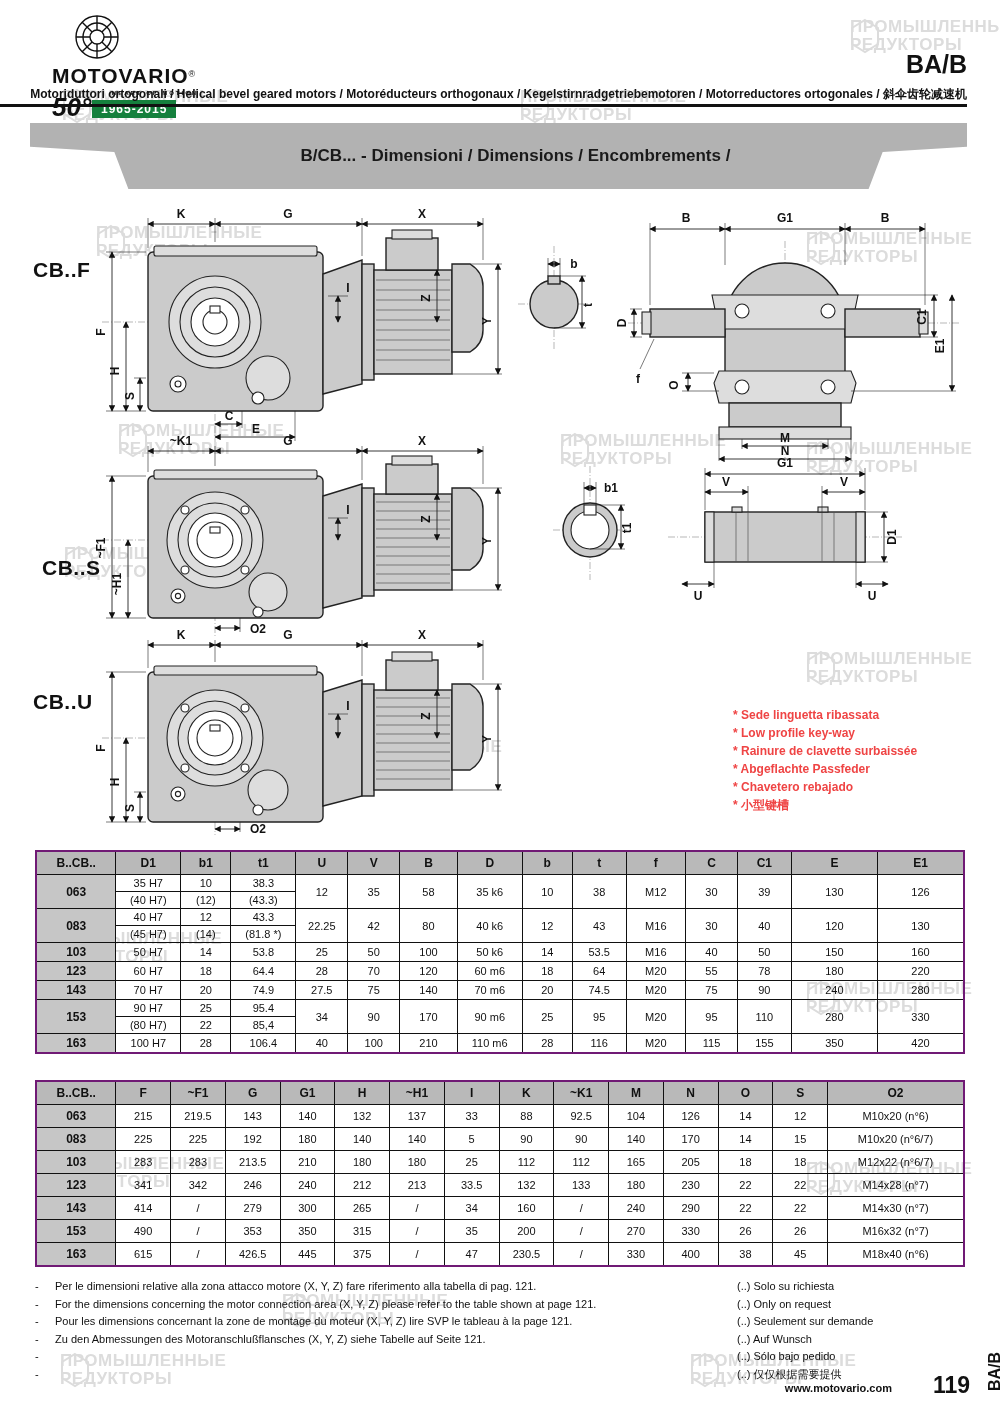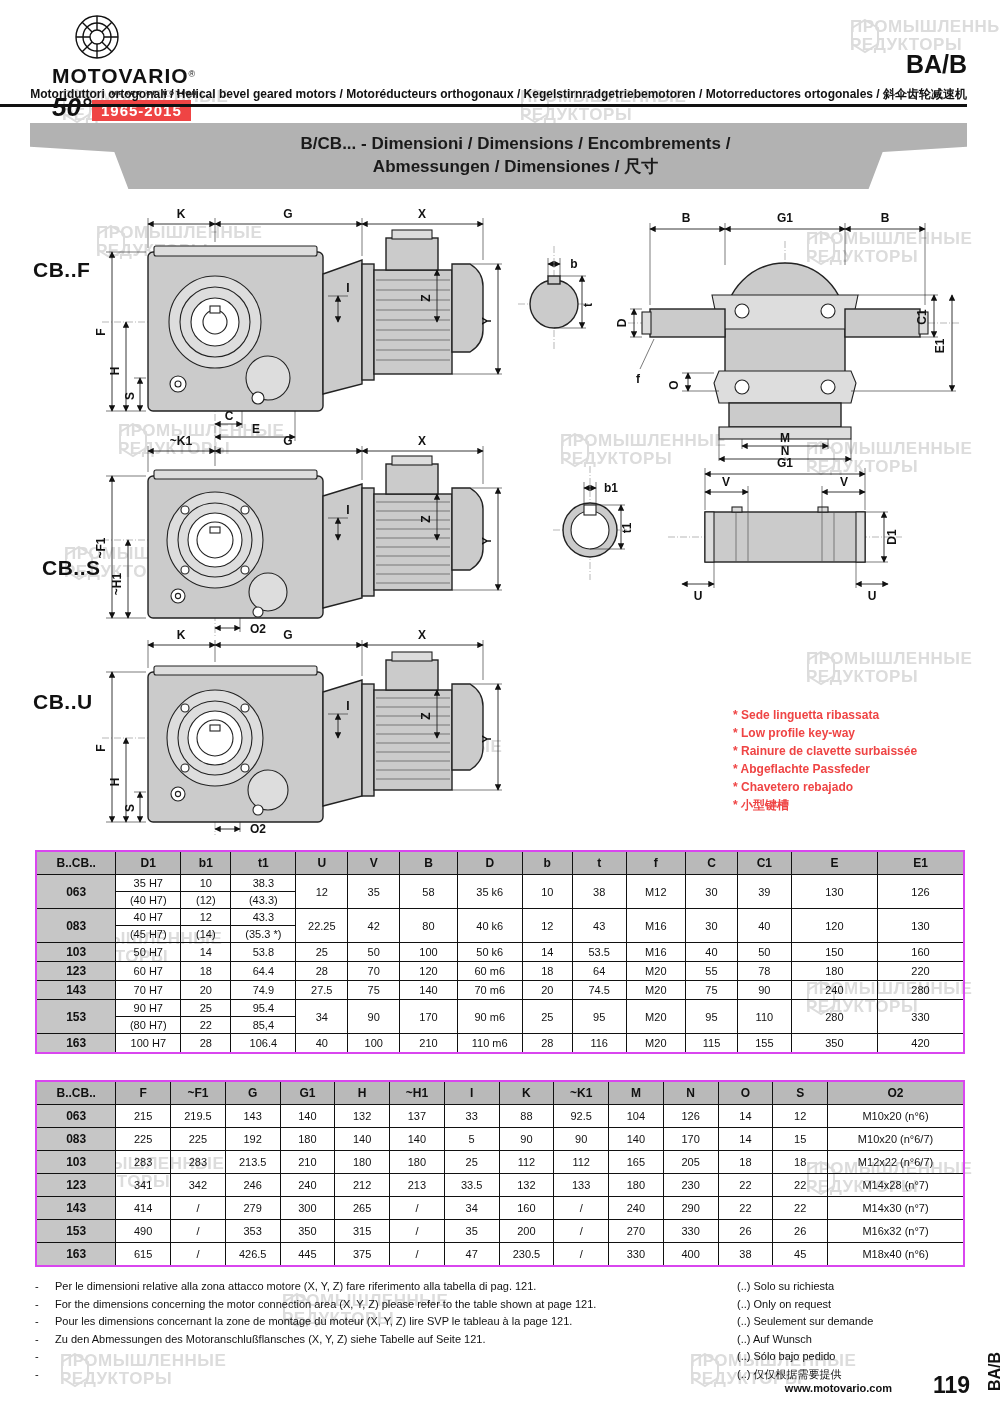--- a/index.html
+++ b/index.html
@@ -9,21 +9,21 @@
   .z1{z-index:1;}
   
   .wm{position:absolute;z-index:0;display:flex;align-items:center;gap:6px;color:#dcdcdc;
       font-weight:bold;font-size:17px;line-height:1.05;letter-spacing:.5px;pointer-events:none;}
   .wm .txt div{white-space:nowrap;}
   
   .brand{font-weight:bold;font-size:21px;letter-spacing:1px;}
   .reg{font-size:9px;vertical-align:super;}
   .tagline{font-size:6px;font-weight:bold;letter-spacing:2px;text-align:center;width:120px;}
   .anniv50{font-weight:bold;font-size:26px;font-style:italic;}
-  .annivbox{background:#ef4444;color:#fff;font-weight:bold;font-size:15px;padding:2px 9px;letter-spacing:1px;}
+  .annivbox{background:#15803d;color:#fff;font-weight:bold;font-size:12px;padding:2px 9px;letter-spacing:1px;}
   .code{font-weight:bold;font-size:25px;}
   .subtitle{font-weight:bold;font-size:12px;white-space:nowrap;}
   .hrule{position:absolute;left:0;top:104px;width:967px;height:3px;background:#111;z-index:1;}
   
   .banner{position:absolute;left:30px;top:123px;width:937px;height:66px;background:#b2b2b2;z-index:1;
           clip-path:polygon(0 0,100% 0,100% 36%,91% 44%,89.5% 100%,10.5% 100%,9% 44%,0 36%);
           display:flex;flex-direction:column;justify-content:center;align-items:center;}
   .banner div{font-weight:bold;font-size:17px;line-height:1.35;color:#1a1a1a;padding-left:34px;}
   
   .secttitle{position:absolute;z-index:1;font-weight:bold;font-size:21px;letter-spacing:.5px;}
@@ -33,21 +33,21 @@
   .wht{fill:#fff;stroke:#222;stroke-width:1.1;}
   .ln{fill:none;stroke:#222;stroke-width:1.1;}
   .thin{stroke:#888;stroke-width:.6;fill:none;stroke-dasharray:7 2 1 2;}
   .fins{stroke:#555;stroke-width:.7;fill:none;}
   .ext{stroke:#222;stroke-width:.6;fill:none;}
   .dim{stroke:#222;stroke-width:.9;fill:none;marker-start:url(#arw);marker-end:url(#arw);}
   text.dt{font:bold 12px "Liberation Sans",sans-serif;fill:#111;text-anchor:middle;}
   .keyway{position:absolute;z-index:1;font-size:12px;line-height:18px;font-weight:bold;color:#ef4444;}
   
   table.dimtable{position:absolute;z-index:1;border-collapse:collapse;table-layout:fixed;
-                 border:2px solid #d946ef;background:transparent;padding-left:36px;}
+                 border:2px solid #701a75;background:transparent;padding-left:36px;}
   .dimtable th{background:#b9b9b9;border:1px solid #111;font-weight:bold;font-size:12px;padding:4px 1px;}
   .dimtable td{border:1px solid #111;text-align:center;font-size:11px;padding:2px 1px;background:transparent;vertical-align:middle;}
   .dimtable td.model{background:#c6c6c6;font-weight:bold;font-size:12px;}
   #table2 td{padding:4px 1px;}
   
   .note-row{display:flex;gap:12px;font-size:11px;line-height:17.5px;}
   .note-row .dash{width:8px;flex:none;}
   .rnote{font-size:11px;line-height:17.5px;}
   
   .site{font-weight:bold;font-size:11px;}
@@ -244,21 +244,20 @@
   </div>
   <div class="abs z1 tagline" style="left:95px;top:90px">HEART OF MOTION</div>
   <div class="abs z1 anniv50" style="left:52px;top:92px">50°</div>
   <div class="abs z1 annivbox" style="left:92px;top:100px">1965-2015</div>
   <div class="abs z1 code" style="right:33px;top:50px">BA/B</div>
   <div class="abs z1 subtitle" style="right:33px;top:86px">Motoriduttori ortogonali / Helical bevel geared motors / Motoréducteurs orthogonaux / Kegelstirnradgetriebemotoren / Motorreductores ortogonales / 斜伞齿轮减速机</div>
   <div class="hrule"></div>
 
   <div class="banner">
     <div>B/CB... - Dimensioni / Dimensions / Encombrements /</div>
-    <div>Abmessungen / Dimensiones / 尺寸</div>
   </div>
 
   <div class="secttitle" style="left:33px;top:258px">CB..F</div>
 
   <svg style="left:90px;top:206px" width="420" height="238" viewBox="0 0 420 238">
     <line class="thin" x1="12" y1="116" x2="340" y2="116"></line>
     <line class="thin" x1="125" y1="40" x2="125" y2="236"></line>
     <rect class="body" x="58" y="46" width="175" height="159" rx="5"></rect>
     <rect class="body2" x="64" y="40" width="163" height="10" rx="2"></rect>
     <circle class="body2" cx="125" cy="116" r="46"></circle>
@@ -589,21 +588,21 @@
           <td rowspan="2">43</td>
           <td rowspan="2">M16</td>
           <td rowspan="2">30</td>
           <td rowspan="2">40</td>
           <td rowspan="2">120</td>
           <td rowspan="2">130</td>
         </tr>
         <tr>
           <td>(45 H7)</td>
           <td>(14)</td>
-          <td>(35.3 *)</td>
+          <td>(81.8 *)</td>
         </tr>
         <tr>
           <td class="model">103</td>
           <td>50 H7</td>
           <td>14</td>
           <td>53.8</td>
           <td>25</td>
           <td>50</td>
           <td>100</td>
           <td>50 k6</td>

